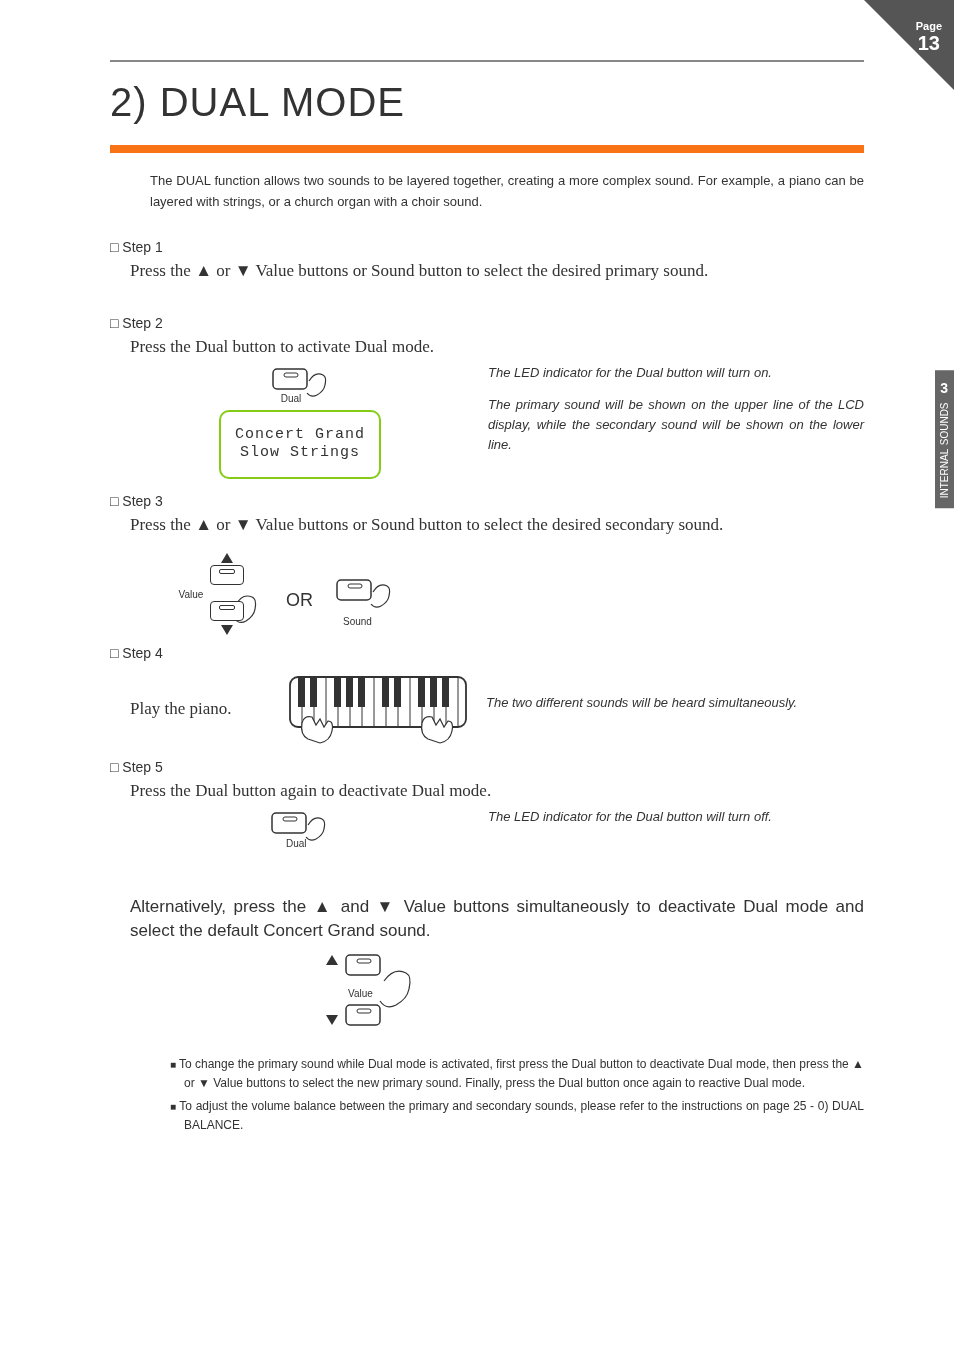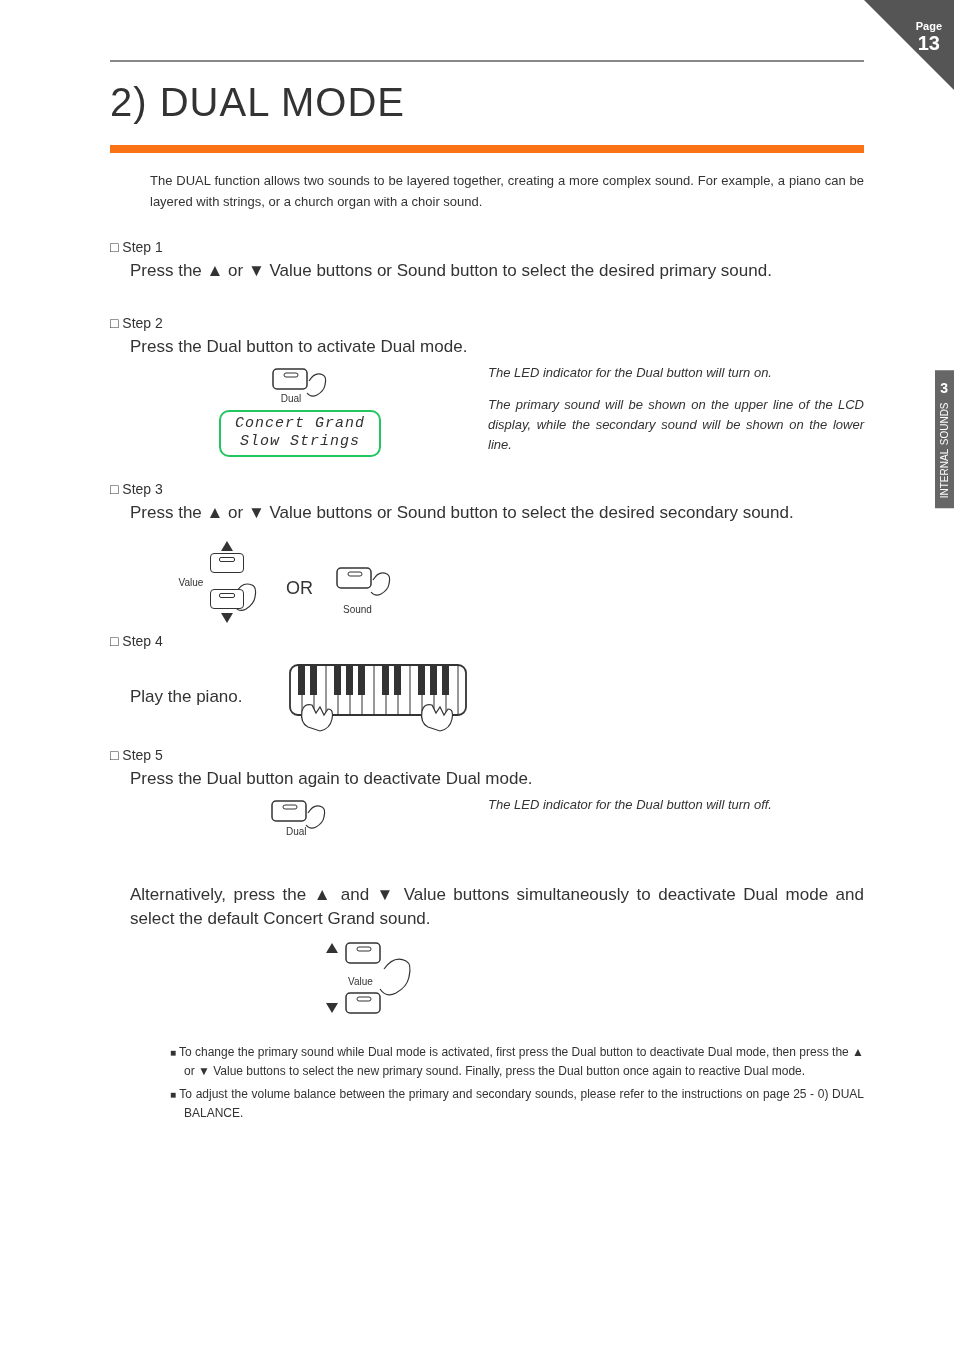--- a/index.html
+++ b/index.html
@@ -67,21 +67,21 @@
   .step { margin-top: 18px; }
   .step-head {
     font-size: 14px;
     color: #333;
     margin-bottom: 6px;
   }
   .step-head::before { content: "□ "; }
   .step-body {
     font-size: 17px;
     color: #333;
-    font-family: Liberation Sans, sans-serif;
+    font-family: Liberation Serif, serif;
     font-weight: 300;
     margin-left: 20px;
     margin-bottom: 6px;
   }
   .step-row {
     display: flex;
     align-items: flex-start;
     gap: 18px;
     margin-left: 20px;
   }
@@ -91,30 +91,29 @@
   .descr {
     font-size: 13px;
     line-height: 1.55;
     color: #333;
     flex: 1;
     text-align: justify;
     font-style: italic;
   }
   .descr p { margin-bottom: 12px; }
   .lcd-box {
-    border: 2px solid #22c55e;
+    border: 2px solid #84cc16;
     border-radius: 10px;
-    padding: 3px 14px;
+    padding: 14px 14px;
     font-family: "Courier New", monospace;
     font-size: 15px;
     text-align: center;
     line-height: 1.25;
     display: inline-block;
     letter-spacing: 1px;
-    font-style: italic;
   }
   .btn-rect {
     width: 34px; height: 20px;
     border: 1.5px solid #333;
     border-radius: 4px;
     margin: 0 auto 2px;
     position: relative;
     background: #fff;
   }
   .btn-rect::after {
@@ -279,20 +278,23 @@
               <rect x="94" y="10" width="7" height="30"></rect>
               <rect x="106" y="10" width="7" height="30"></rect>
               <rect x="130" y="10" width="7" height="30"></rect>
               <rect x="142" y="10" width="7" height="30"></rect>
               <rect x="154" y="10" width="7" height="30"></rect>
           </g>
           <path d="M20 72 q-8 -4 -6 -16 q2 -8 10 -6 l4 8 l4 -6 l4 8 l4 -6 q6 0 4 10 q-2 10 -12 12 z" fill="#fff" stroke="#333" stroke-width="1.2"></path>
           <path d="M140 72 q-8 -4 -6 -16 q2 -8 10 -6 l4 8 l4 -6 l4 8 l4 -6 q6 0 4 10 q-2 10 -12 12 z" fill="#fff" stroke="#333" stroke-width="1.2"></path>
         </svg>
       </div>
+      <div class="descr">
+        <p>The two different sounds will be heard simultaneously.</p>
+      </div>
     </div>
   </div>
 
   <div class="step" style="margin-top:8px">
     <div class="step-head">Step 5</div>
     <div class="step-body">Press the Dual button again to deactivate Dual mode.</div>
     <div class="step-row">
       <div class="illus center-illus" style="width:340px">
         <svg width="80" height="60" viewBox="0 0 80 60">
           <rect x="12" y="6" width="34" height="20" rx="4" fill="#fff" stroke="#333" stroke-width="1.5"></rect>

